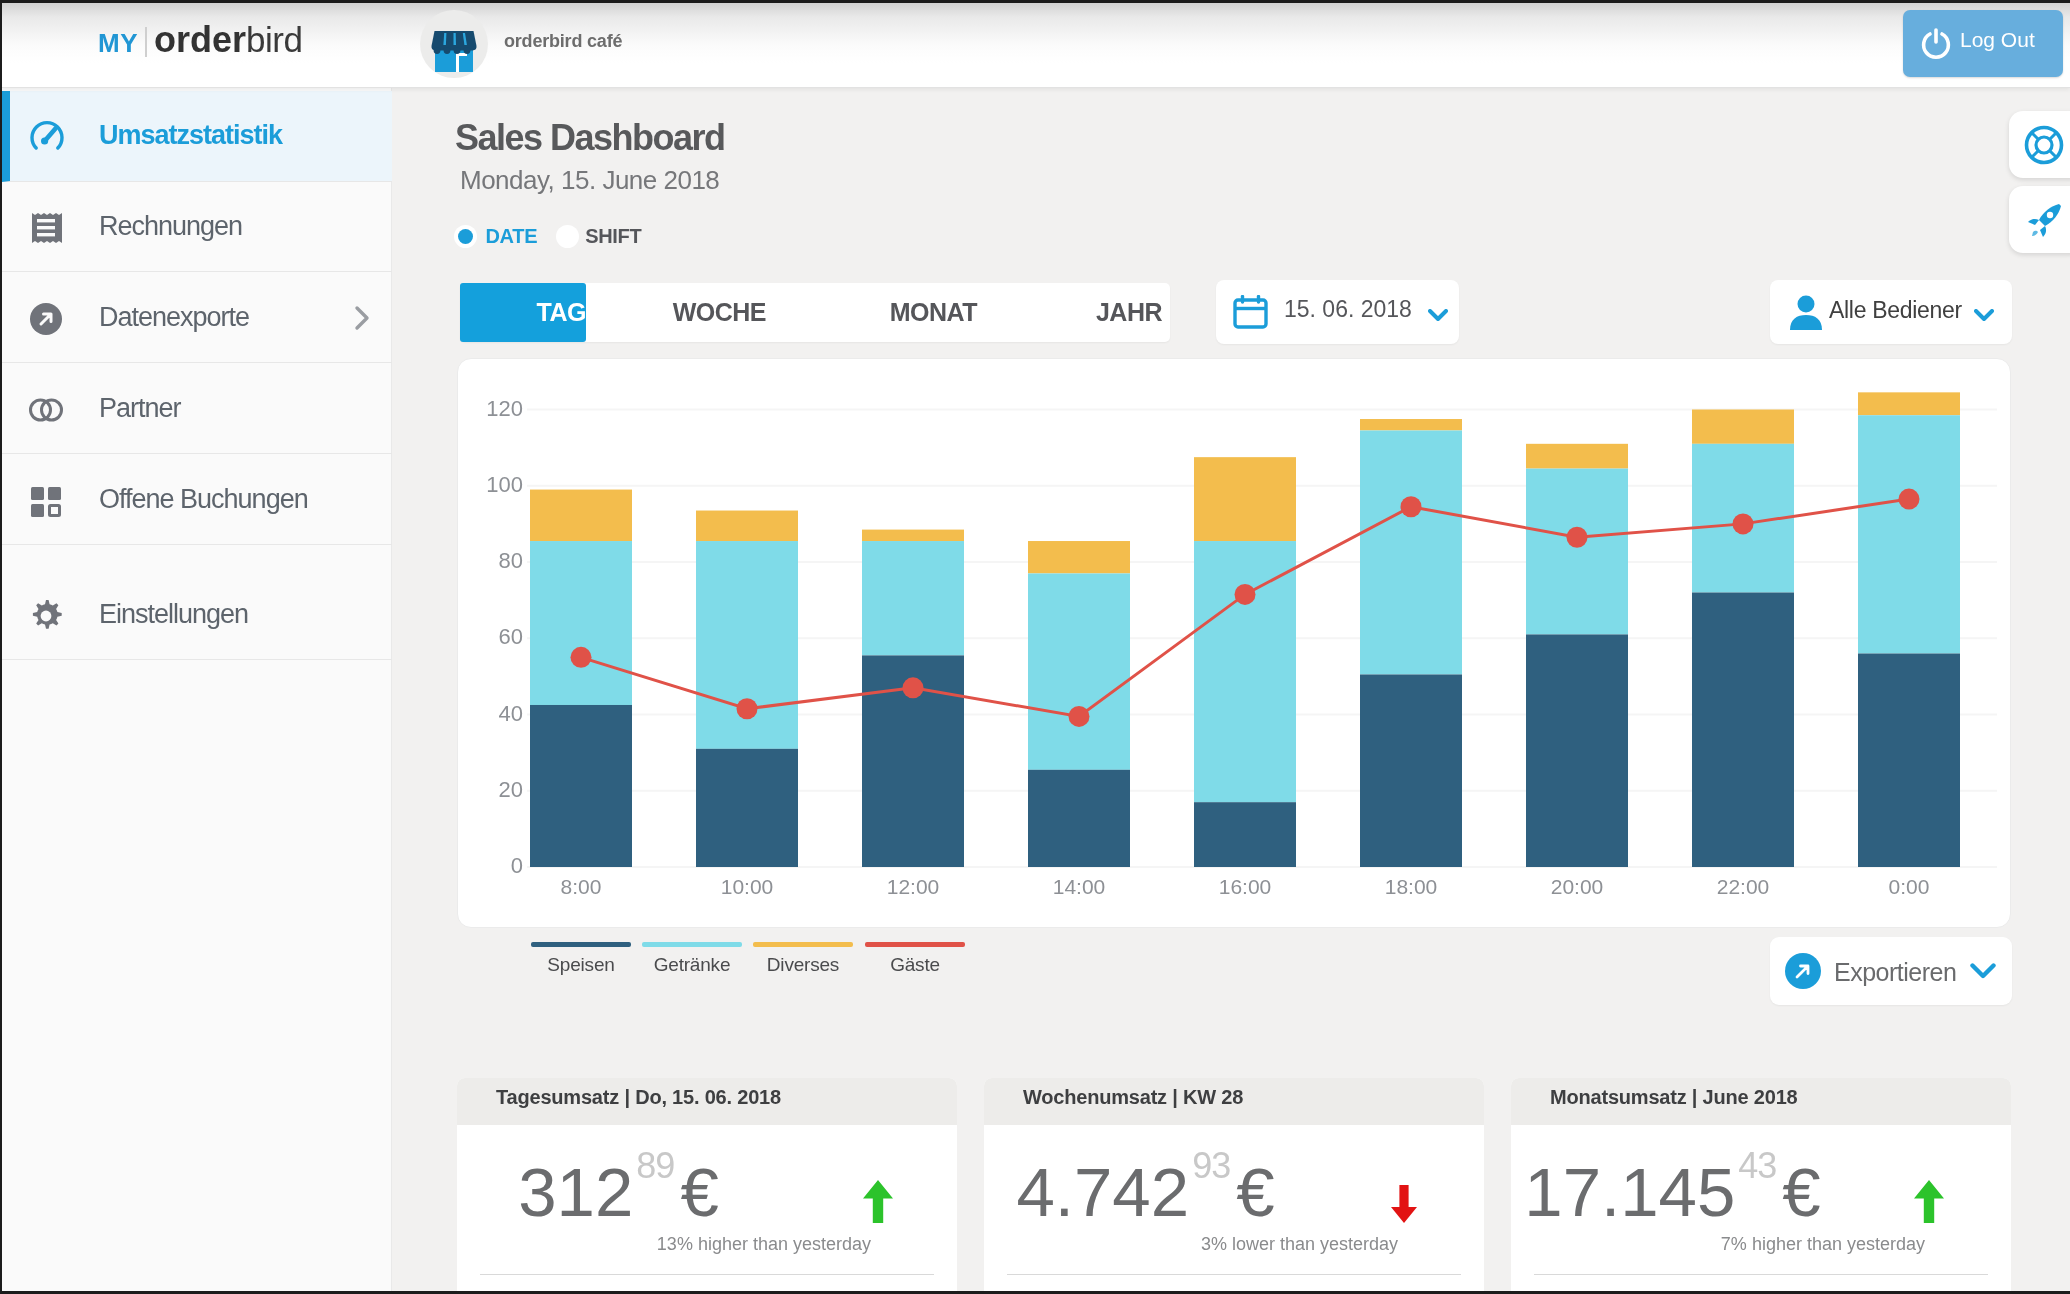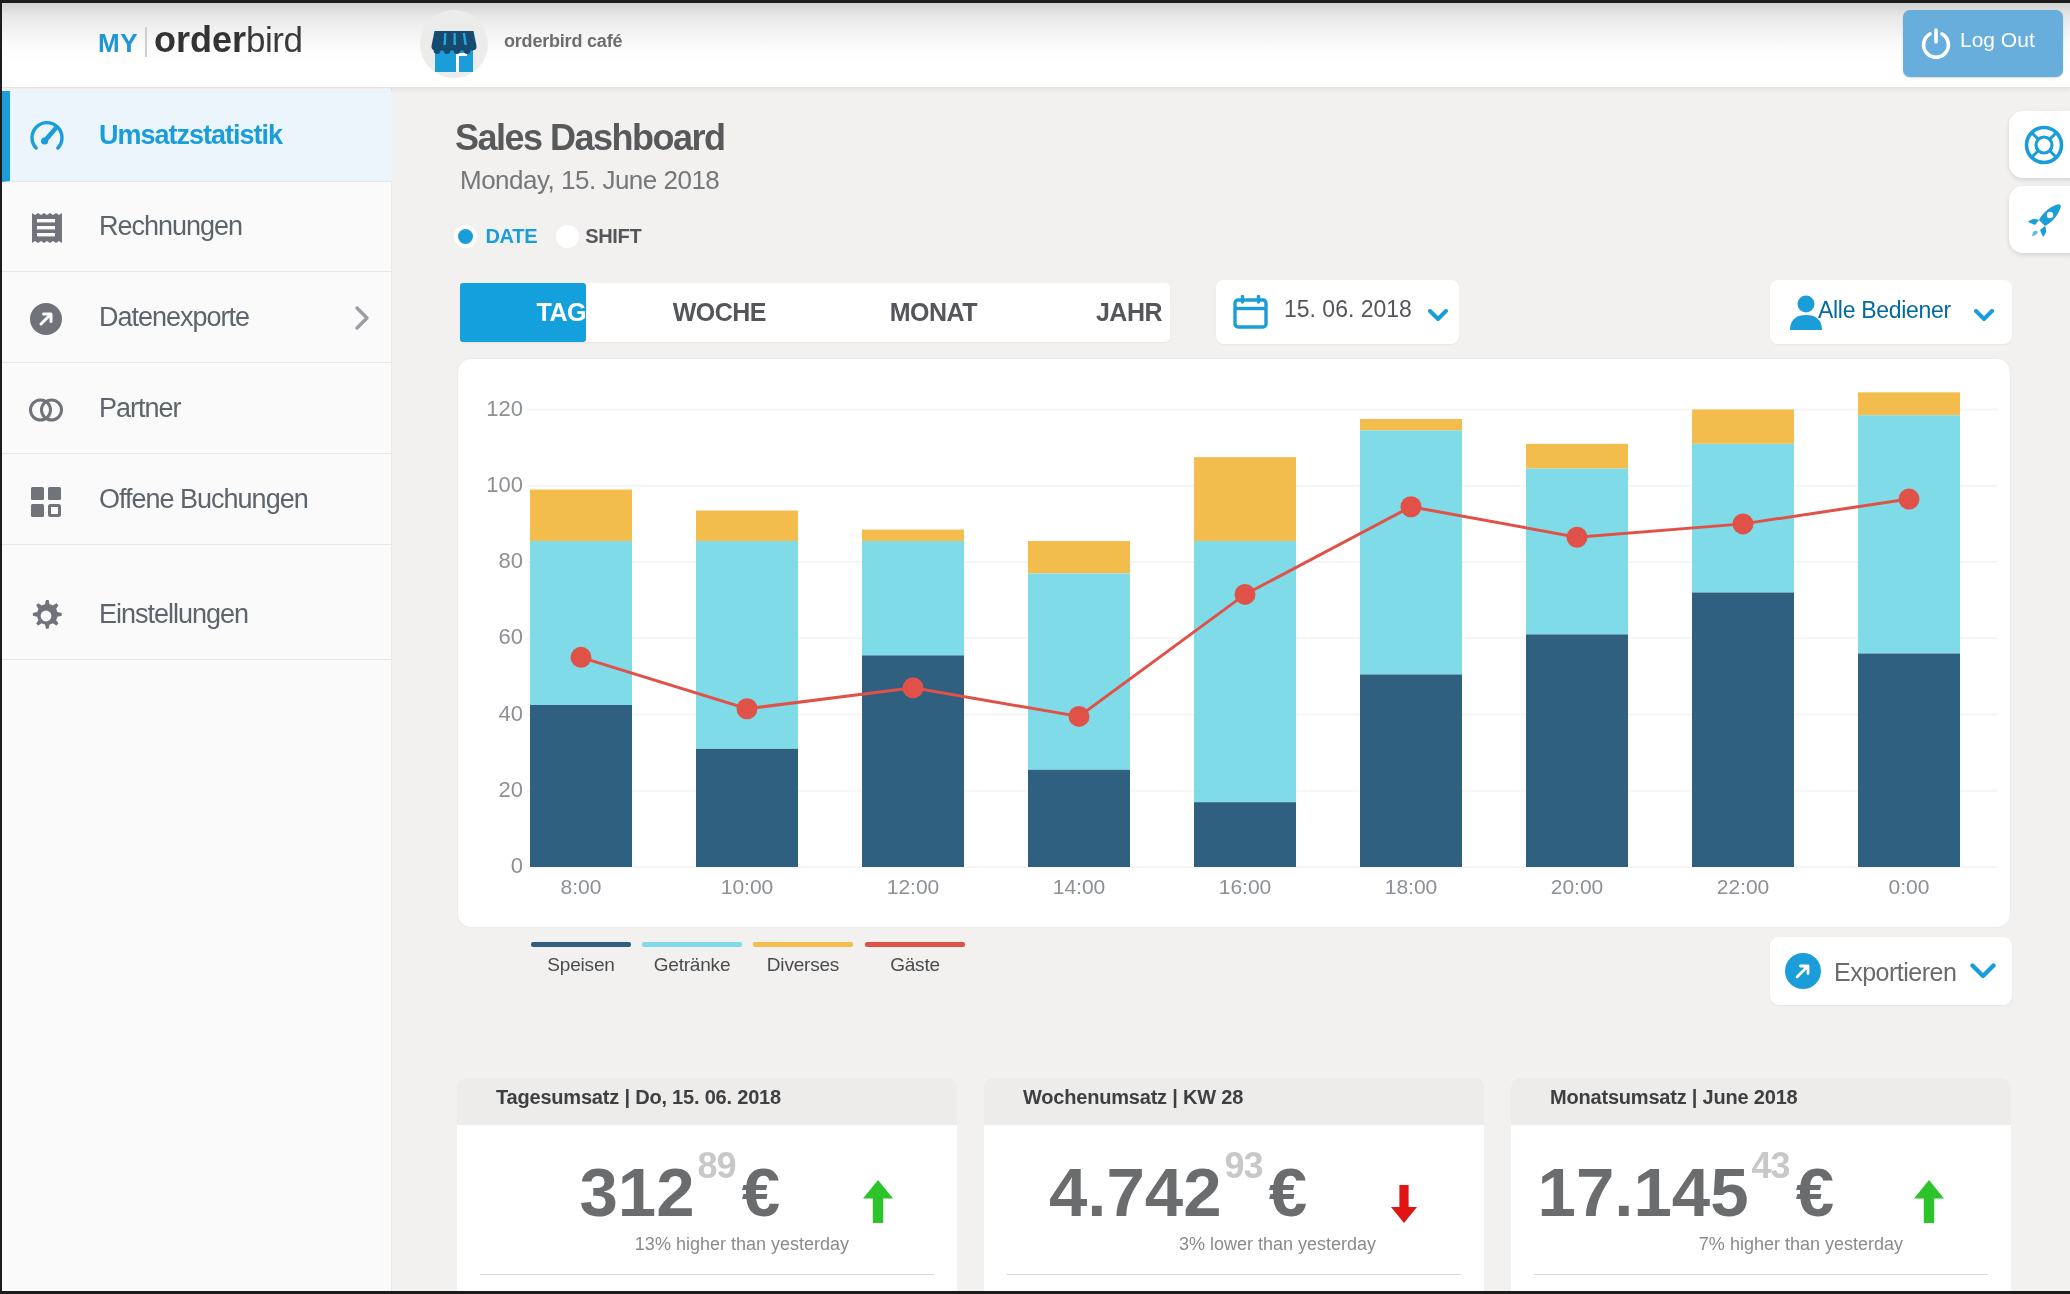--- a/index.html
+++ b/index.html
@@ -42,43 +42,43 @@
 .radio.sel::after { content:""; position:absolute; left:4px; top:4px; width:15px; height:15px; border-radius:50%; background:#1b9dd9; }
 #radios .rlbl { font-size:20px; font-weight:bold; vertical-align:middle; letter-spacing:-0.3px; }
 
 
 #tabbar { position:absolute; left:458px; top:280px; width:710px; height:59px; background:#ffffff; border-radius:5px; box-shadow:0 1px 2px rgba(0,0,0,0.05); }
 .tab { position:absolute; top:0; height:59px; line-height:59px; font-size:25px; font-weight:bold; color:#55565a; letter-spacing:-0.5px; text-align:right; }
 #tabtag { left:0; width:126px; background:#14a0dc; color:#ffffff; border-radius:3px; }
 #datebox { position:absolute; left:1214px; top:277px; width:243px; height:64px; background:#ffffff; border-radius:8px; box-shadow:0 1px 2px rgba(0,0,0,0.05); }
 #datebox .txt { position:absolute; left:68px; top:16px; font-size:23px; color:#55565a; }
 #bedienerbox { position:absolute; left:1768px; top:277px; width:242px; height:64px; background:#ffffff; border-radius:8px; box-shadow:0 1px 2px rgba(0,0,0,0.05); }
-#bedienerbox .txt { position:absolute; left:48px; top:17px; font-size:23px; letter-spacing:-0.3px; color:#0369a1; }
+#bedienerbox .txt { position:absolute; left:59px; top:17px; font-size:23px; letter-spacing:-0.3px; color:#404040; }
 
 
 #chartcard { position:absolute; left:455px; top:355px; width:1554px; height:570px; background:#ffffff;
   border:1px solid #ebebeb; border-radius:14px; }
 
 
 .leg { position:absolute; top:939px; width:100px; }
 .leg .bar { height:5px; border-radius:2px; }
 .leg .t { margin-top:7px; text-align:center; font-size:19px; letter-spacing:-0.2px; color:#4a4b4d; }
 
 
 #export { position:absolute; left:1768px; top:934px; width:242px; height:68px; background:#ffffff; border-radius:9px; box-shadow:0 1px 2px rgba(0,0,0,0.05); }
 #export .txt { position:absolute; left:64px; top:21px; font-size:25px; letter-spacing:-0.5px; color:#6a6b6d; }
 
 
 .card { position:absolute; top:1075px; height:219px; background:#ffffff; border-radius:8px 8px 0 0; }
 .card .hdr { height:47px; background:#edecea; border-radius:8px 8px 0 0; font-size:20px; font-weight:bold; color:#3e3f41; padding:8px 0 0 39px; letter-spacing:-0.2px; }
-.card .numrow { position:absolute; top:67px; width:100%; text-align:right; padding-right:177px; white-space:nowrap;font-weight:bold; }
+.card .numrow { position:absolute; top:67px; width:100%; text-align:center; padding-right:177px; white-space:nowrap; }
 .card .main { font-size:69px; color:#6b6c6e; }
 .card .sup { font-size:36px; color:#c8c8c8; vertical-align:38px; letter-spacing:-1px; margin-left:3px; }
 .card .eur { font-size:69px; color:#6b6c6e; margin-left:6px; }
-.card .small { position:absolute; top:156px; width:100%; text-align:right; padding-right:108px; font-size:18px; color:#8a8b8d; }
+.card .small { position:absolute; top:156px; width:100%; text-align:right; padding-right:86px; font-size:18px; color:#8a8b8d; }
 .card .divl { position:absolute; top:196px; left:23px; right:23px; height:1px; background:#d9d9d9; }
 .card .arrow { position:absolute; }
 </style>
 </head>
 <body>
 
 <div id="header">
   <div id="logo"><span class="my">MY</span><span class="sep"></span><span class="order">order</span><span class="bird">bird</span></div>
   <div id="storecircle">
     <svg width="68" height="68" viewBox="0 0 68 68">

